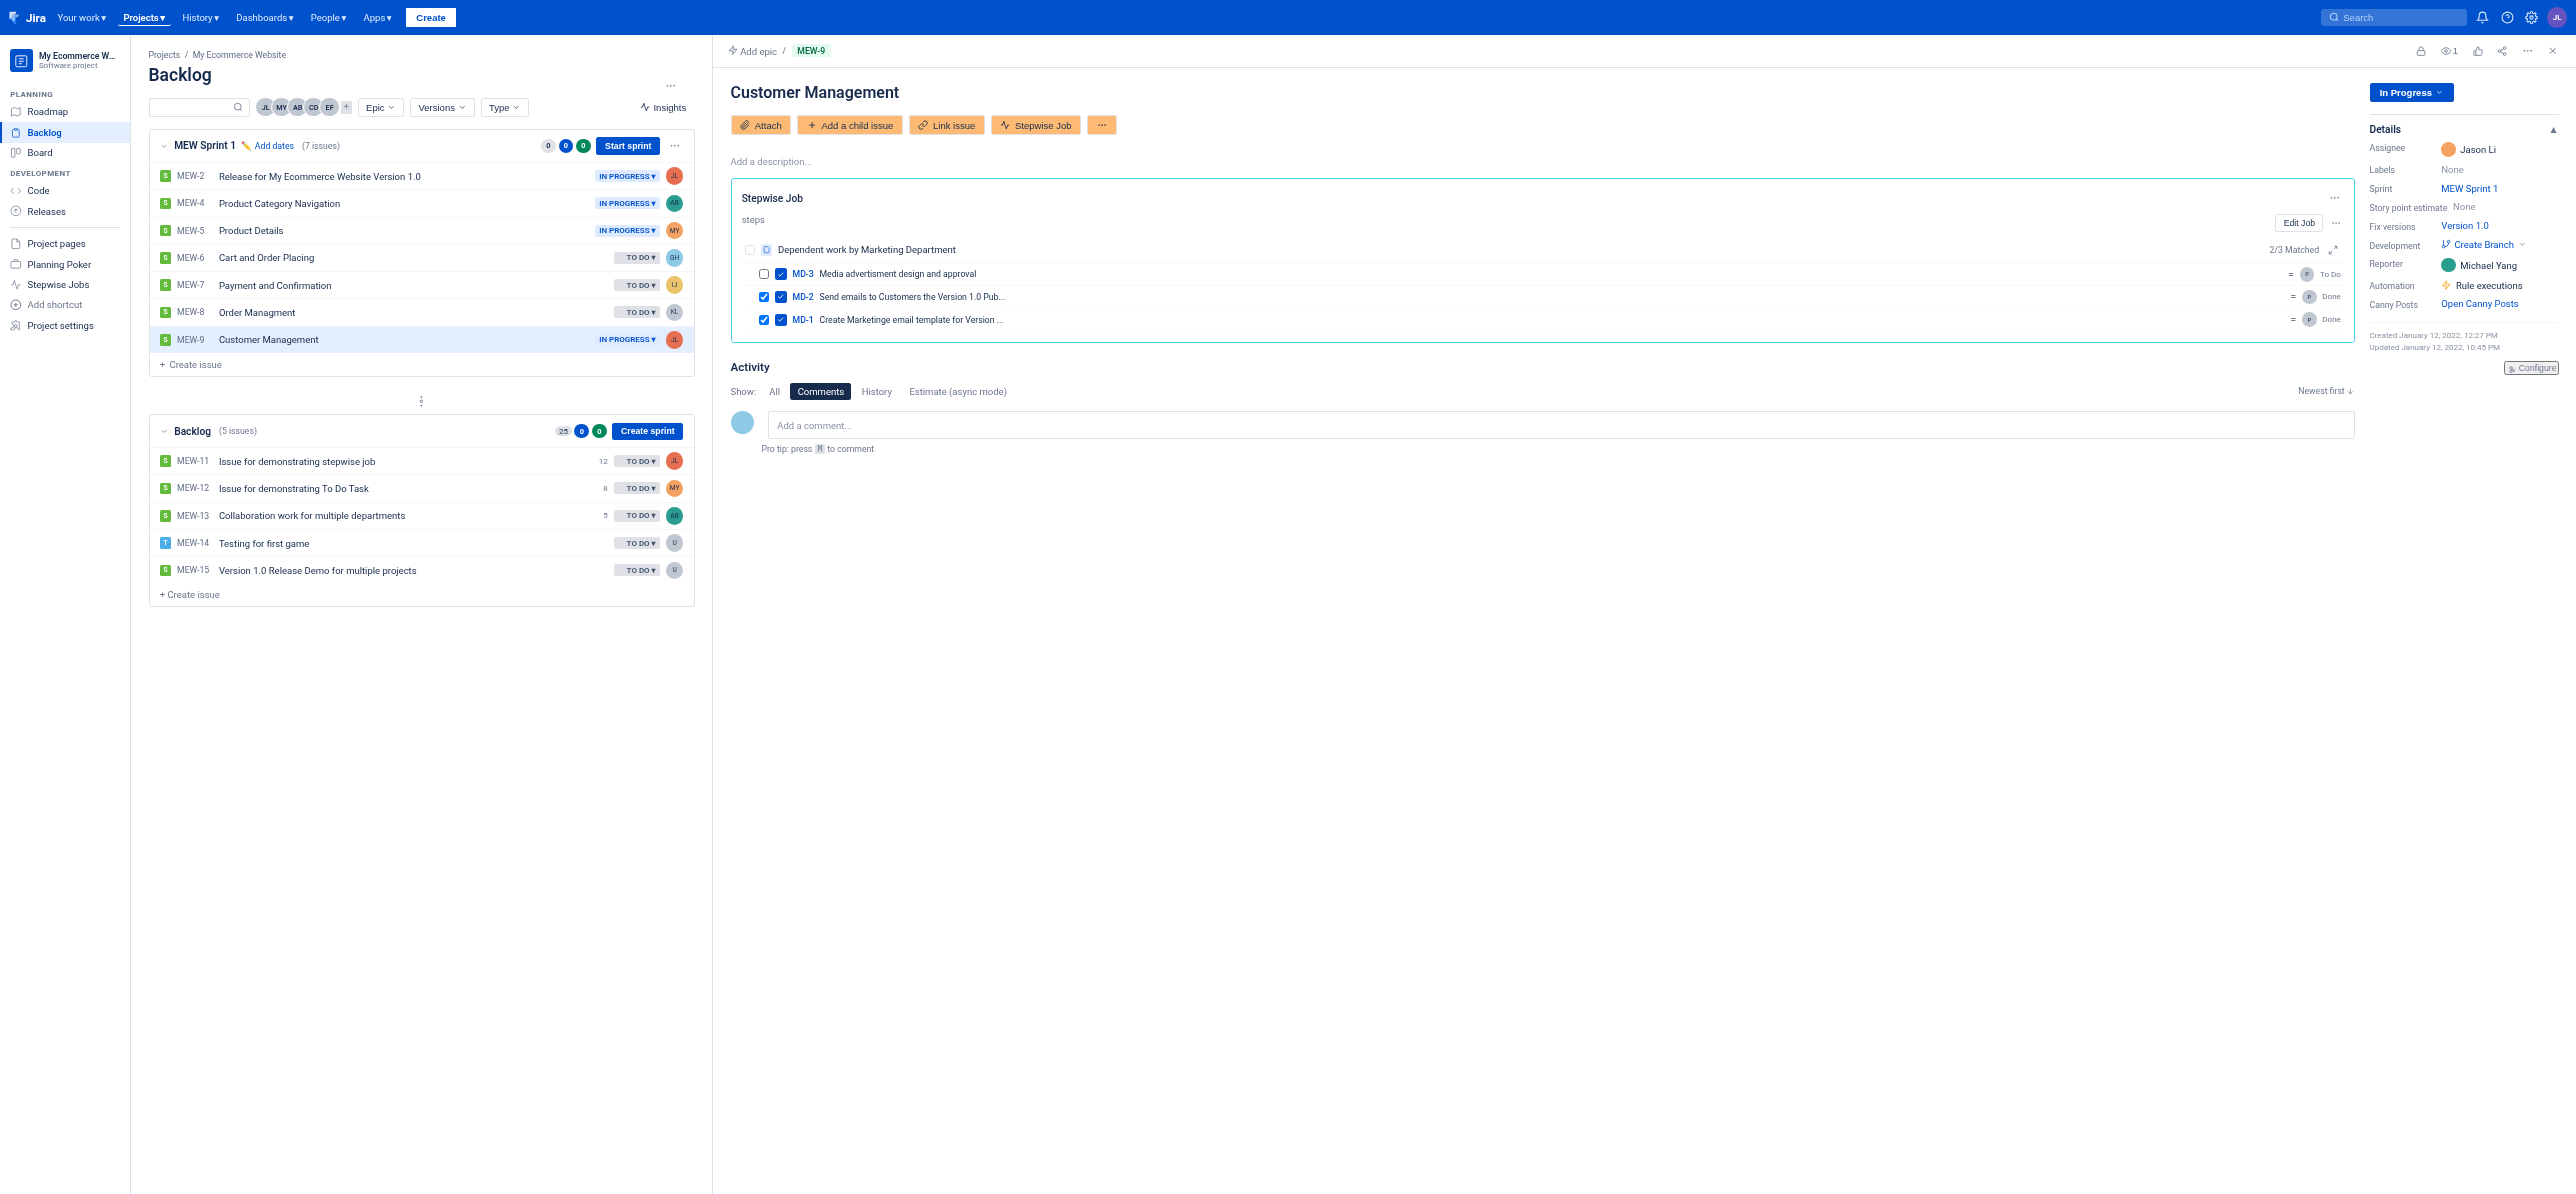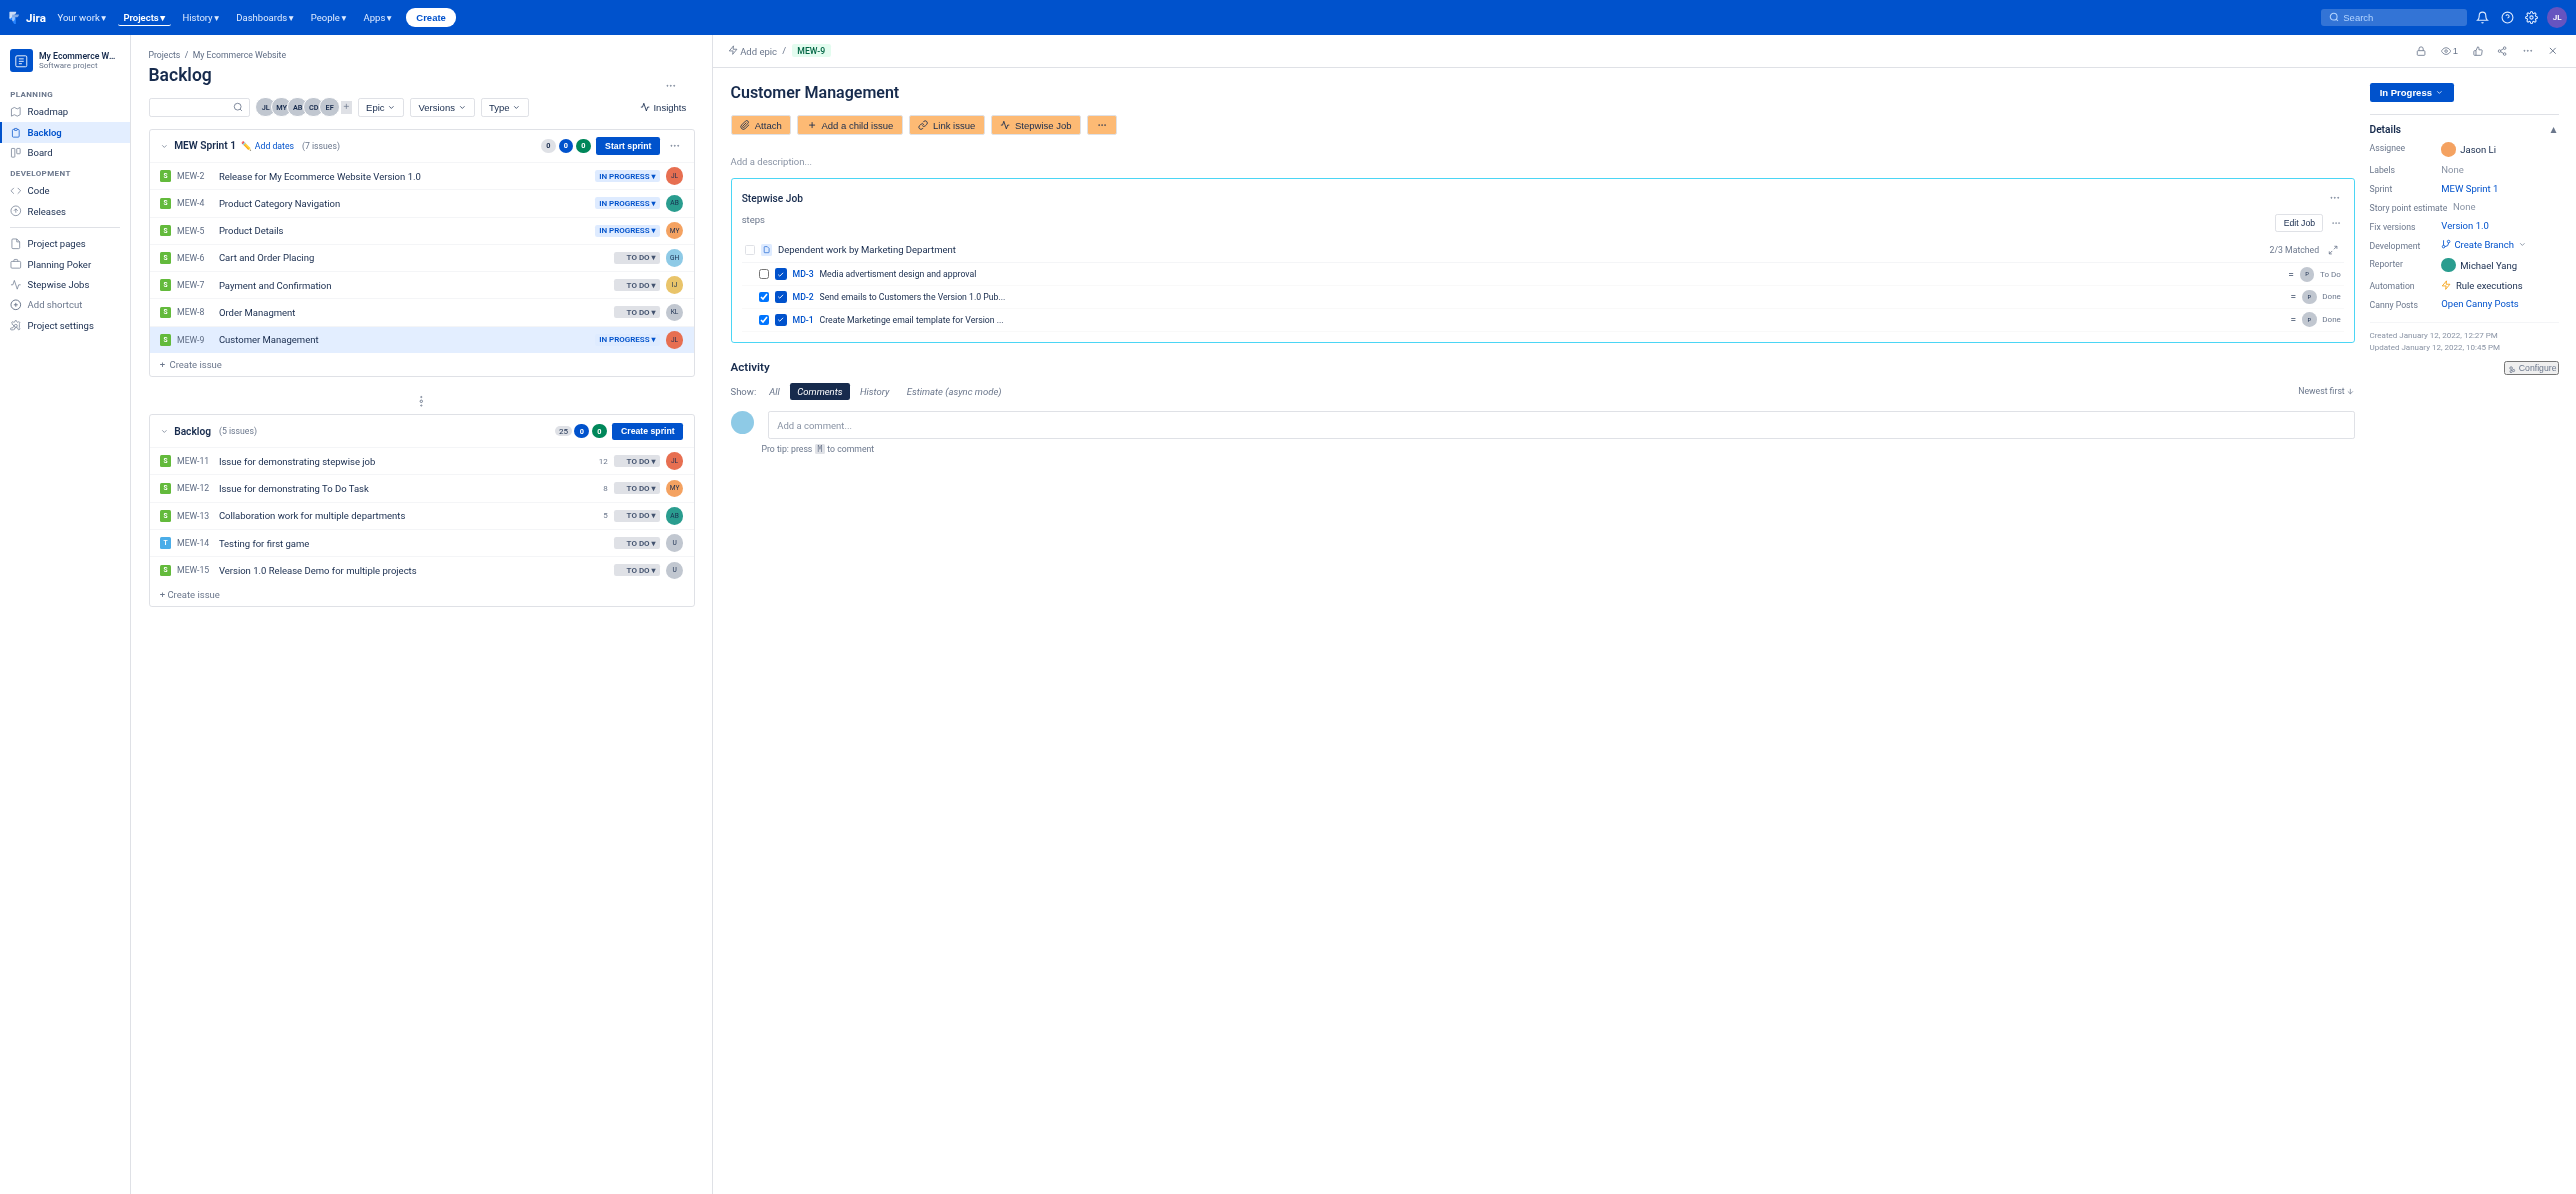--- a/index.html
+++ b/index.html
@@ -8,21 +8,21 @@
     
     .top-nav {
       display: flex; align-items: center; height: 35px;
       background: #0052cc; padding: 0 8.7px; gap: 5.8px;
       position: fixed; top: 0; left: 0; right: 0; z-index: 100;
     }
     .top-nav .nav-logo { display: flex; align-items: center; gap: 4.4px; color: #fff; font-weight: 700; font-size: 11.6px; }
     .top-nav .nav-logo svg { fill: #fff; }
     .top-nav .nav-item { color: #deebff; font-size: 9.5px; padding: 2.9px 5.8px; border-radius: 2.2px; cursor: pointer; display: flex; align-items: center; gap: 1.5px; }
     .top-nav .nav-item.active { color: #fff; font-weight: 600; border-bottom: 1.5px solid #fff; }
-    .top-nav .nav-create { background: #fff; color: #0052cc; border: none; border-radius: 9px; padding: 3.6px 10.2px; font-weight: 600; cursor: pointer; font-size: 9.5px; margin-left: 2.9px; }
+    .top-nav .nav-create { background: #fff; color: #0052cc; border: none; border-radius: 0; padding: 3.6px 10.2px; font-weight: 600; cursor: pointer; font-size: 9.5px; margin-left: 2.9px; }
     .top-nav-right { margin-left: auto; display: flex; align-items: center; gap: 5.8px; }
     .search-box { display: flex; align-items: center; background: rgba(255,255,255,0.2); border-radius: 2.9px; padding: 2.9px 7.3px; gap: 4.4px; color: #deebff; font-size: 9.5px; width: 146px; cursor: text; }
     .search-box input { background: none; border: none; color: #fff; outline: none; font-size: 9.5px; width: 102px; }
     .search-box input::placeholder { color: #b3d4ff; }
     .nav-icon-btn { color: #deebff; background: none; border: none; cursor: pointer; padding: 2.9px; border-radius: 2.2px; display: flex; align-items: center; }
     .avatar-circle { width: 20.4px; height: 20.4px; border-radius: 50%; background: #6554c0; display: flex; align-items: center; justify-content: center; color: #fff; font-size: 8px; font-weight: 600; cursor: pointer; }
 
     
     .app-layout { display: flex; height: calc(100vh - 35px); margin-top: 35px; }
 
@@ -124,21 +124,21 @@
     .step-child-key { font-size: 8.7px; color: #0052cc; font-weight: 500; }
     .step-child-name { flex: 1; font-size: 8.7px; color: #172b4d; white-space: nowrap; overflow: hidden; text-overflow: ellipsis; }
     .step-menu { color: #6b778c; cursor: pointer; font-size: 10.2px; }
     .step-person { width: 14.6px; height: 14.6px; border-radius: 50%; background: #c1c7d0; display: flex; align-items: center; justify-content: center; font-size: 5.8px; }
     .step-status { font-size: 8px; color: #6b778c; }
 
     
     .activity-section { margin-top: 17.5px; }
     .activity-title { font-size: 11.6px; font-weight: 600; margin-bottom: 8.7px; }
     .activity-tabs { display: flex; gap: 2.9px; margin-bottom: 11.6px; align-items: center; }
-    .activity-tab { padding: 2.9px 7.3px; font-size: 9.5px; color: #6b778c; cursor: pointer; border-radius: 2.2px; font-style: italic; }
+    .activity-tab { padding: 2.9px 7.3px; font-size: 9.5px; color: #6b778c; cursor: pointer; border-radius: 2.2px; }
     .activity-tab.active { background: #172b4d; color: #fff; border-radius: 2.2px; }
     .activity-tab-label { font-size: 9.5px; color: #6b778c; margin-right: 2.9px; }
     .newest-first { font-size: 8.7px; color: #6b778c; cursor: pointer; margin-left: auto; display: flex; align-items: center; gap: 1.5px; }
 
     .comment-area { display: flex; gap: 14px; align-items: flex-start; }
     .comment-avatar { width: 23px; height: 23px; border-radius: 50%; background: #c1c7d0; flex-shrink: 0; overflow: hidden; }
     .comment-input-box { flex: 1; border: 0.7px solid #dfe1e6; border-radius: 2.2px; padding: 5.8px 8.7px; font-size: 9.5px; color: #8993a4; cursor: text; min-height: 28px; display: flex; align-items: center; }
     .pro-tip { font-size: 8.7px; color: #6b778c; margin-top: 4.4px; margin-left: 31px; }
     .pro-tip kbd { background: #dfe1e6; padding: 0.7px 2.9px; border-radius: 1.5px; font-size: 8px; }
 

